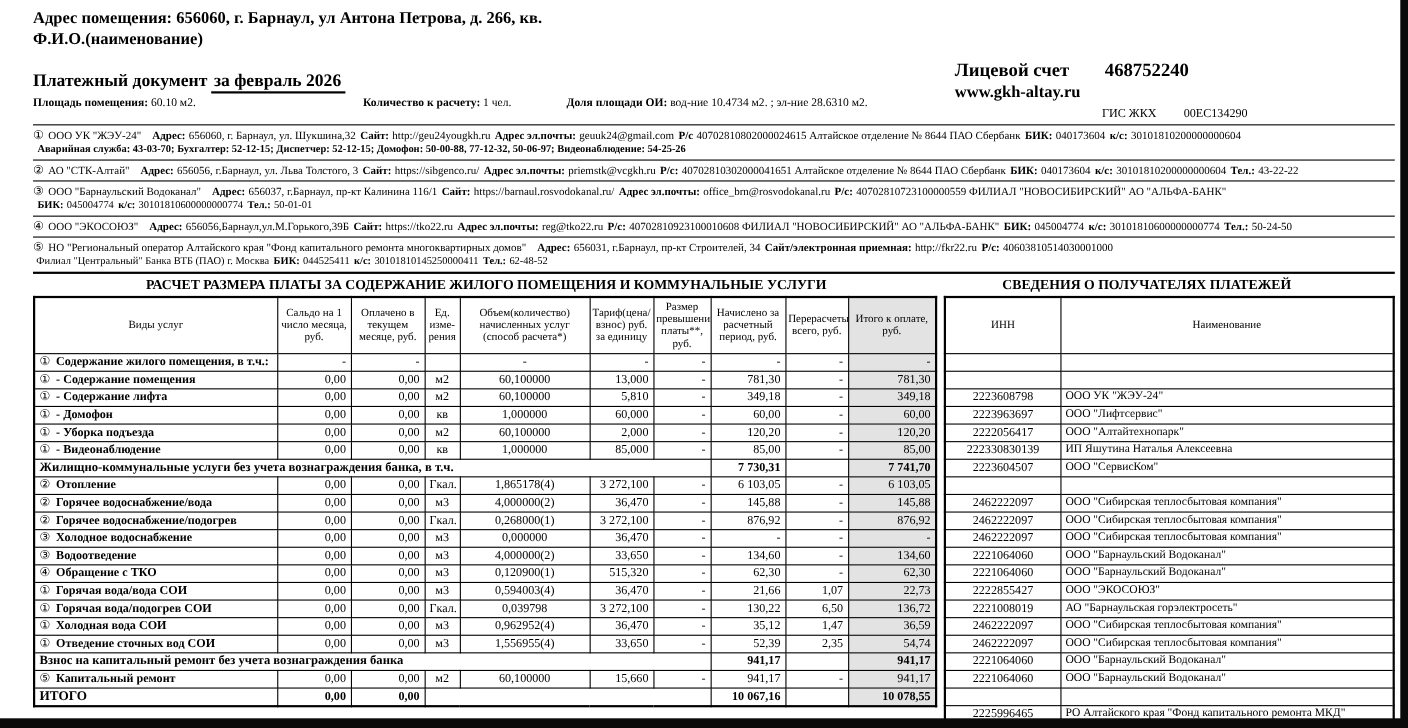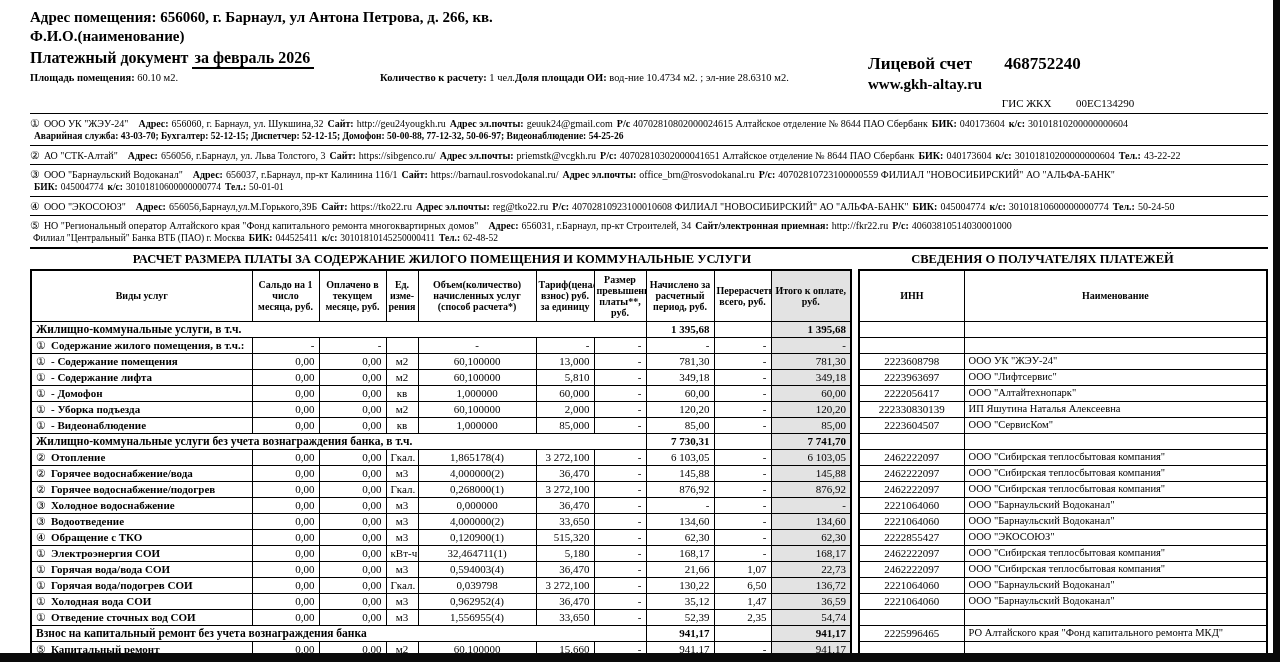--- a/index.html
+++ b/index.html
@@ -8,26 +8,26 @@
   .edge-bottom{position:absolute;left:0;right:0;bottom:0;height:9px;background:#0a0a0a;}
   .edge-right{position:absolute;top:0;bottom:0;right:0;width:7px;background:#0a0a0a;}
   .content{position:absolute;left:30px;top:8px;width:1238px;}
 
   
   .hdr{display:flex;justify-content:space-between;align-items:flex-start;}
   .hdr-left{flex:1;}
   .hdr-right{width:400px;padding-top:6px;}
   .addr{font-weight:bold;font-size:15px;line-height:1.25;}
   .fio{font-weight:bold;font-size:15px;line-height:1.25;}
-  .doc-title{font-weight:bold;font-size:16px;margin-top:3px;}
+  .doc-title{font-weight:bold;font-size:16px;margin-top:19px;}
   .doc-period{border-bottom:2px solid #000;padding:0 4px 1px 2px;}
   .area-line{display:flex;font-size:10.5px;margin-top:5px;}
   .area-line b{font-weight:bold;}
   .a1{width:300px;}
-  .a2{width:185px;text-align:right;}
+  .a2{width:185px;}
   .acct{font-size:17px;font-weight:bold;margin-top:40px;}
   .acct .num{margin-left:28px;}
   .site{font-size:15px;font-weight:bold;margin-top:2px;}
   .gis{font-size:11px;margin-top:4px;text-align:center;}
   .gis .num{margin-left:22px;}
 
   
   .providers{margin-top:4px;border-top:1px solid #000;}
   .prov{border-bottom:1px solid #000;padding:2px 0 2px 0;font-size:10px;line-height:1.3;}
   .prov:last-child{border-bottom:2px solid #000;}
@@ -42,32 +42,32 @@
   .t-left{width:824px;text-align:center;font-weight:bold;font-size:12.5px;}
   .t-gap{width:6px;}
   .t-right{width:365px;text-align:center;font-weight:bold;font-size:12.5px;}
 
   .tables{display:flex;margin-top:2px;align-items:flex-start;}
   table{border-collapse:collapse;table-layout:fixed;}
   .tbl-left{width:824px;border:2px solid #000;}
   .tbl-right{width:416px;border:2px solid #000;margin-left:6px;}
   td,th{border:1px solid #000;font-size:11px;padding:0 4px;height:15px;
         overflow:hidden;white-space:nowrap;line-height:1.1;}
-  th{font-size:10px;font-weight:bold;text-align:center;vertical-align:middle;
+  th{font-size:10px;font-weight:normal;text-align:center;vertical-align:middle;
      white-space:normal;line-height:1.1;height:48px;padding:1px 2px;}
   td.num{text-align:right;}
   td.ctr{text-align:center;}
   td.name{font-weight:bold;}
   td.name .mark{display:inline-block;width:15px;font-weight:normal;font-size:11px;}
   td.sec{font-weight:bold;font-size:11.5px;}
   td.b{font-weight:bold;}
   .tot-col{background:#e3e3e3;}
   td.inn{text-align:center;}
   td.recv{text-align:left;font-size:10.5px;}
-  td.itogo{font-weight:normal;font-size:12px;}
+  td.itogo{font-weight:bold;font-size:12px;}
 </style>
 </head>
 <body>
 
 <div class="page">
   <div class="content">
 
     <div class="hdr">
       <div class="hdr-left">
         <div class="addr">Адрес помещения: 656060, г. Барнаул, ул Антона Петрова, д. 266, кв.</div>
@@ -145,26 +145,20 @@
             <th>Объем(количество) начисленных услуг (способ расчета*)</th>
             <th>Тариф(цена/ взнос) руб. за единицу</th>
             <th>Размер превышения платы**, руб.</th>
             <th>Начислено за расчетный период, руб.</th>
             <th>Перерасчеты всего, руб.</th>
             <th class="tot-col">Итого к оплате, руб.</th>
           </tr>
         </thead>
         <tbody id="svc-body">
             <tr>
-              <td class="sec" colspan="7">Жилищно-коммунальные услуги, в т.ч.</td>
-              <td class="num b">1 395,68</td>
-              <td class="num"></td>
-              <td class="num b tot-col">1 395,68</td>
-            </tr>
-            <tr>
               <td class="name"><span class="mark">①</span>Содержание жилого помещения, в т.ч.:</td>
               <td class="num">-</td>
               <td class="num">-</td>
               <td class="ctr"></td>
               <td class="ctr">-</td>
               <td class="num">-</td>
               <td class="num">-</td>
               <td class="num">-</td>
               <td class="num">-</td>
               <td class="num tot-col">-</td>
@@ -299,32 +293,20 @@
               <td class="name"><span class="mark">④</span>Обращение с ТКО</td>
               <td class="num">0,00</td>
               <td class="num">0,00</td>
               <td class="ctr">м3</td>
               <td class="ctr">0,120900(1)</td>
               <td class="num">515,320</td>
               <td class="num">-</td>
               <td class="num">62,30</td>
               <td class="num">-</td>
               <td class="num tot-col">62,30</td>
-            </tr>
-            <tr>
-              <td class="name"><span class="mark">①</span>Электроэнергия СОИ</td>
-              <td class="num">0,00</td>
-              <td class="num">0,00</td>
-              <td class="ctr">кВт-ч</td>
-              <td class="ctr">32,464711(1)</td>
-              <td class="num">5,180</td>
-              <td class="num">-</td>
-              <td class="num">168,17</td>
-              <td class="num">-</td>
-              <td class="num tot-col">168,17</td>
             </tr>
             <tr>
               <td class="name"><span class="mark">①</span>Горячая вода/вода СОИ</td>
               <td class="num">0,00</td>
               <td class="num">0,00</td>
               <td class="ctr">м3</td>
               <td class="ctr">0,594003(4)</td>
               <td class="num">36,470</td>
               <td class="num">-</td>
               <td class="num">21,66</td>
@@ -459,20 +441,24 @@
             </tr>
             <tr>
               <td class="inn">2221064060</td>
               <td class="recv">ООО "Барнаульский Водоканал"</td>
             </tr>
             <tr>
               <td class="inn">2222855427</td>
               <td class="recv">ООО "ЭКОСОЮЗ"</td>
             </tr>
             <tr>
+              <td class="inn">2221008019</td>
+              <td class="recv">АО "Барнаульская горэлектросеть"</td>
+            </tr>
+            <tr>
               <td class="inn">2462222097</td>
               <td class="recv">ООО "Сибирская теплосбытовая компания"</td>
             </tr>
             <tr>
               <td class="inn">2462222097</td>
               <td class="recv">ООО "Сибирская теплосбытовая компания"</td>
             </tr>
             <tr>
               <td class="inn">2221064060</td>
               <td class="recv">ООО "Барнаульский Водоканал"</td>

